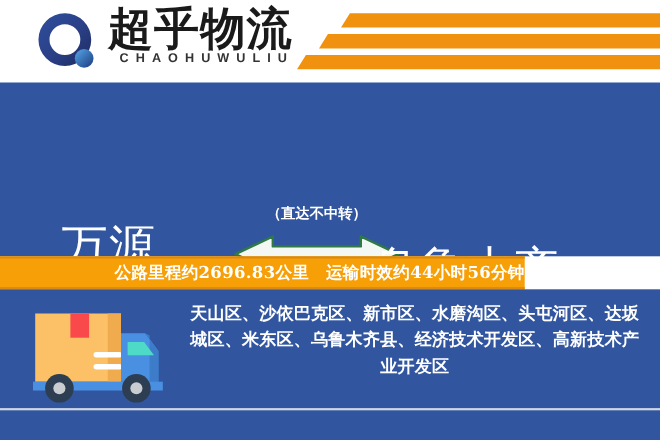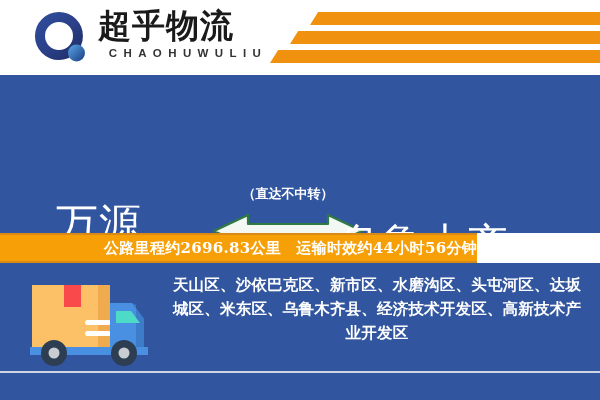--- a/index.html
+++ b/index.html
@@ -31,21 +31,21 @@
     left: 33px; top: 10px;
     width: 56px; height: 56px;
   }
   .brand-wrap {
     position: absolute;
     left: 98px; top: 8px;
     width: 180px;
   }
   .brand-cn {
     font-family: "DejaVu Sans", sans-serif;
-    font-size: 33px;
+    font-size: 41px;
     font-weight: bold;
     color: #1a1a1a;
     letter-spacing: 1px;
     line-height: 36px;
     white-space: nowrap;
   }
   .brand-en {
     font-family: "Liberation Sans", sans-serif;
     font-size: 11.5px;
     font-weight: bold;

